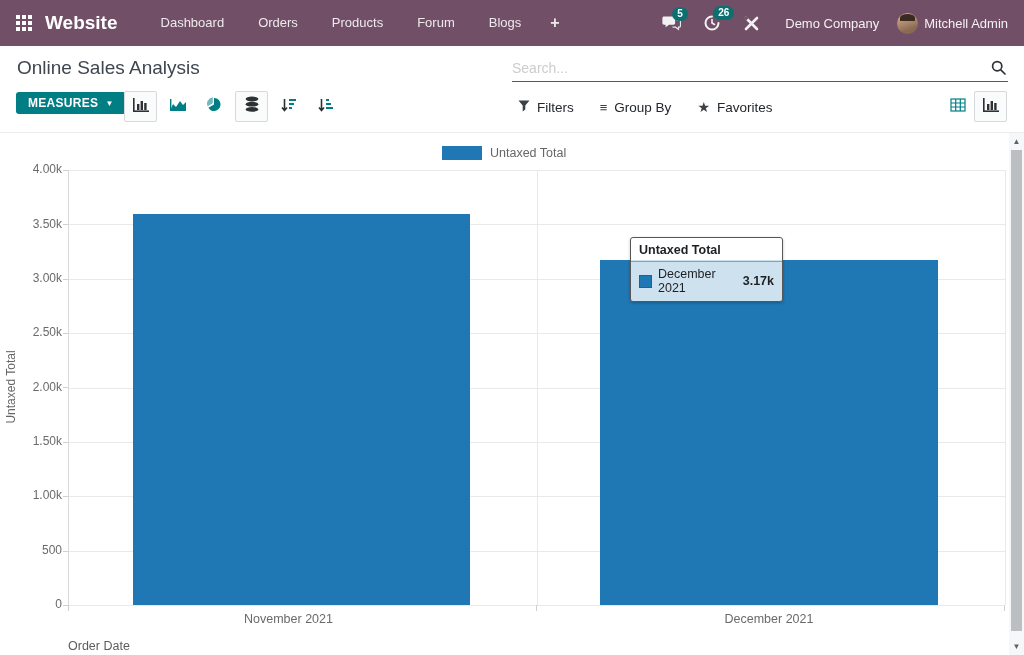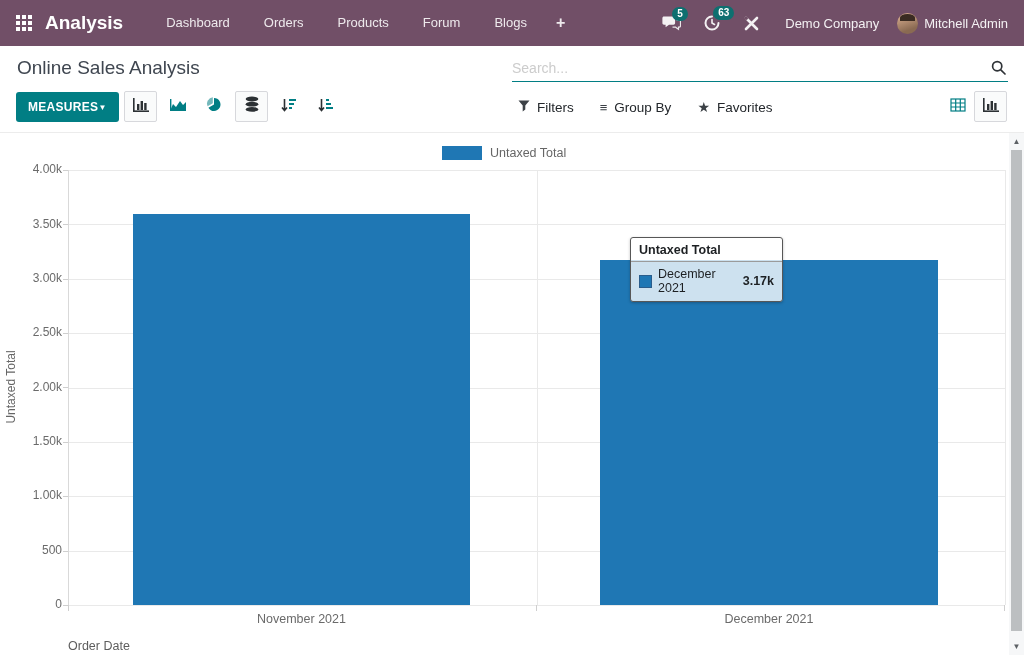--- a/index.html
+++ b/index.html
@@ -35,24 +35,24 @@
   .page-title { position:absolute; left:17px; top:11px; font-size:19px; font-weight:400;
                 color:var(--title,#3f4650);text-align:center; }
   .searchbox { position:absolute; left:512px; top:8px; width:496px; height:28px;
                border-bottom:1px solid var(--accent,#017e84); }
   .searchbox input { width:calc(100% - 24px); height:100%; border:none; outline:none;
                      font-size:14px; color:#444; font-family:inherit; }
   .searchbox input::placeholder { color:#ccc; }
   .search-mag { position:absolute; right:2px; top:6px; color:#2f3337; }
 
   .toolbar { position:absolute; left:0; top:44px; width:100%; height:34px; }
-  .btn-measures { position:absolute; left:16px; top:2px; height:30px; padding:8px 12px;
+  .btn-measures { position:absolute; left:16px; top:2px; height:22px; padding:8px 12px;
                   background:var(--accent,#017e84); color:#fff; border:none; border-radius:3px;
                   font-size:12px; font-weight:bold; letter-spacing:.3px; cursor:pointer;
-                  display:flex; align-items:center; font-family:inherit; }
+                  display:flex; align-items:center; gap:7px; font-family:inherit; }
   .btn-measures .caret { font-size:8px; }
   .charttype-group { position:absolute; left:124px; top:1px; display:flex; gap:4px; align-items:center; }
   .icon-btn { width:33px; height:31px; display:flex; align-items:center; justify-content:center;
               background:transparent; border:1px solid transparent; cursor:pointer; color:var(--accent,#017e84); }
   .icon-btn.active { border:1px solid #d7d8dc; background:#fafbfb; color:#2c3134; border-radius:2px; }
   .facet-group { position:absolute; left:518px; top:0; height:34px; display:flex; align-items:center; gap:26px; }
   .facet { display:flex; align-items:center; gap:7px; font-size:13.5px; color:#23272b; cursor:pointer; }
   .facet .glyph { font-size:13px; color:#3c4146; }
   .facet .star { font-size:14px; color:#3c4146; }
   .viewswitch { position:absolute; right:17px; top:1px; display:flex; }
@@ -106,21 +106,21 @@
       <span></span>
         <span></span>
         <span></span>
         <span></span>
         <span></span>
         <span></span>
         <span></span>
         <span></span>
         <span></span>
     </div>
-    <div class="brand">Analysis</div>
+    <div class="brand">Website</div>
     <div class="nav-item">Dashboard</div>
     <div class="nav-item">Orders</div>
     <div class="nav-item">Products</div>
     <div class="nav-item">Forum</div>
     <div class="nav-item">Blogs</div>
     <div class="nav-item nav-plus">+</div>
     <div class="nav-spacer"></div>
 
     <div class="nav-iconwrap">
       <span>
@@ -132,21 +132,21 @@
       <span class="nav-badge">5</span>
     </div>
 
     <div class="nav-iconwrap">
       <span>
         <svg width="18" height="18" viewBox="0 0 18 18" fill="none">
           <path d="M15.5 9A6.5 6.5 0 1 1 9 2.5" stroke="rgba(255,255,255,.92)" stroke-width="2" fill="none" stroke-linecap="round"></path>
           <path d="M9 5.5V9l2.5 1.5" stroke="rgba(255,255,255,.92)" stroke-width="1.6" fill="none" stroke-linecap="round"></path>
         </svg>
       </span>
-      <span class="nav-badge">63</span>
+      <span class="nav-badge">26</span>
     </div>
 
     <div class="nav-iconwrap">
       <span>
         <svg width="17" height="17" viewBox="0 0 17 17" fill="none">
           <path d="M3 3l11 11M14 3L3 14" stroke="rgba(255,255,255,.92)" stroke-width="2.6" stroke-linecap="round"></path>
           <circle cx="3.2" cy="3.2" r="1.7" fill="var(--navbar-bg,#714f67)"></circle>
         </svg>
       </span>
     </div>
@@ -318,21 +318,21 @@
       <div class="ytick-mark" style="top:200px"></div>
     <div class="ytick-mark" style="top:254px"></div>
       <div class="ytick-mark" style="top:309px"></div>
     <div class="ytick-mark" style="top:363px"></div>
       <div class="ytick-mark" style="top:418px"></div>
     <div class="ytick-mark" style="top:472px"></div>
 
     <div class="xtick-mark" style="left:68px"></div>
     <div class="xtick-mark" style="left:536px"></div>
     <div class="xtick-mark" style="left:1004px"></div>
-    <div class="xtick-label" style="left:133px; width:337px;">November 2021</div>
+    <div class="xtick-label" style="left:120px; width:337px;">November 2021</div>
     <div class="xtick-label" style="left:600px; width:338px;">December 2021</div>
     <div class="xlabel">Order Date</div>
 
     <div class="chart-tooltip">
       <div class="tooltip-header">Untaxed Total</div>
       <div class="tooltip-row">
         <span class="tooltip-swatch" style="background: rgb(31, 119, 180);"></span>
         <span class="tooltip-label">December 2021</span>
         <span class="tooltip-value">3.17k</span>
       </div>

